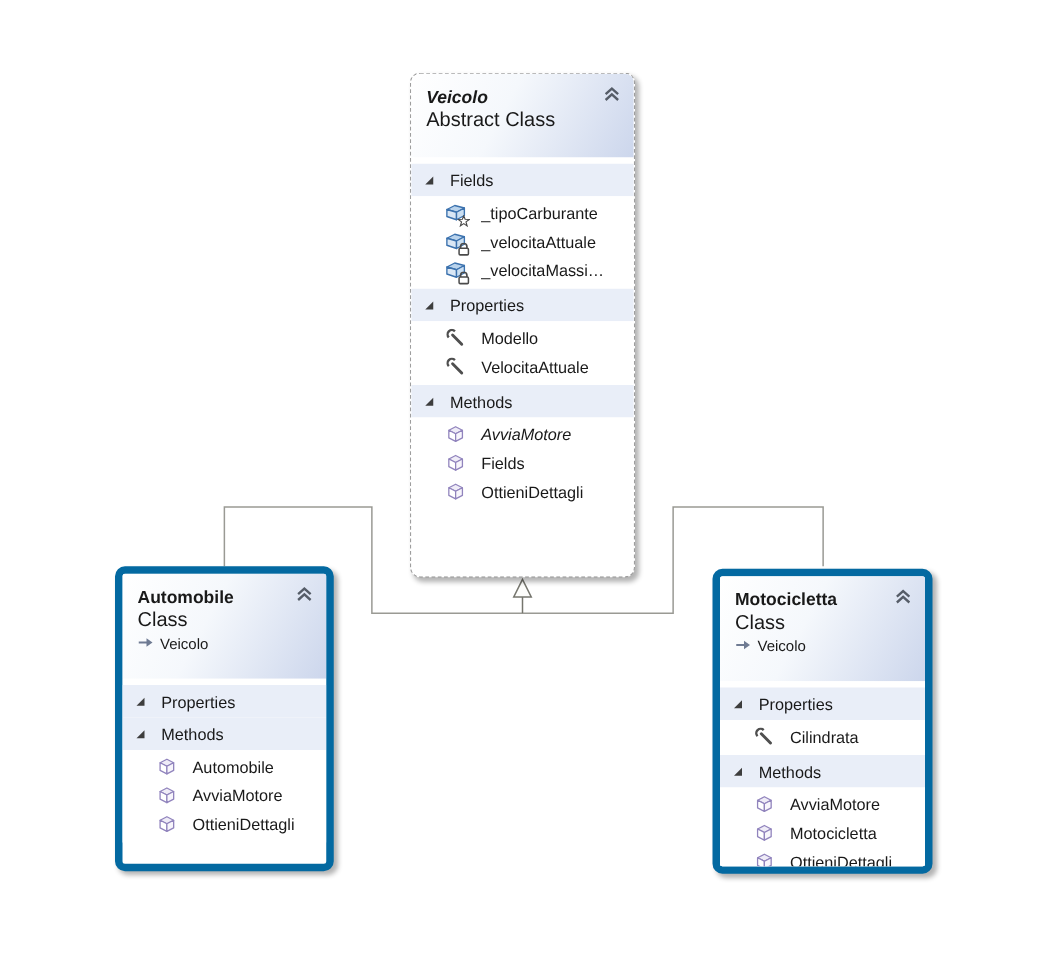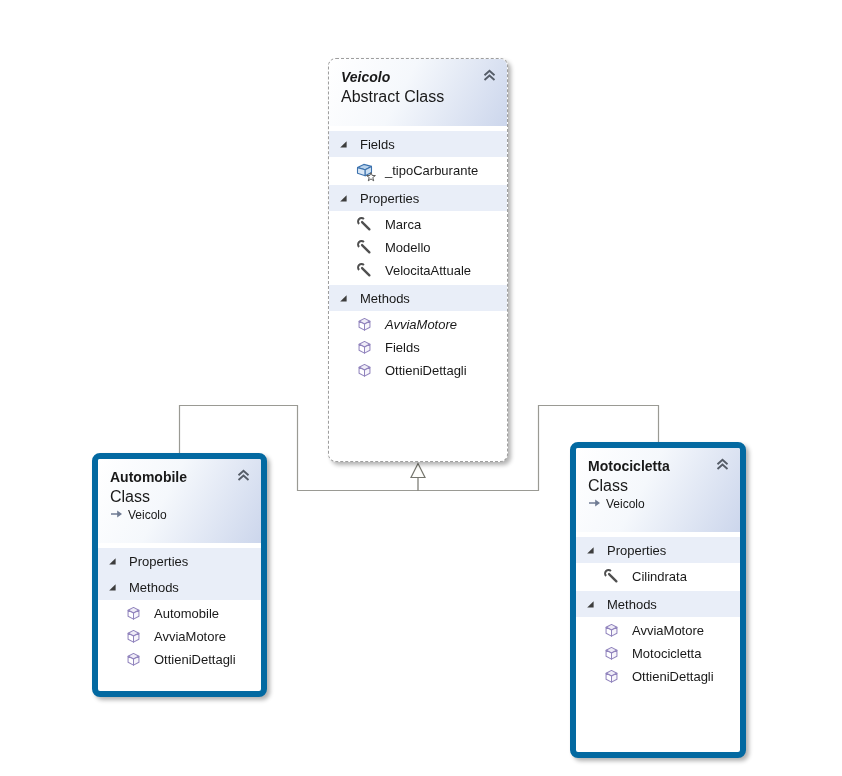--- a/index.html
+++ b/index.html
@@ -78,37 +78,60 @@
                   <polygon points="1.5,4.6 9.2,6.8 9.2,12.8 1.5,10.2" fill="#dae7f5"></polygon>
                   <polygon points="15.5,3.4 9.2,6.8 9.2,12.8 15.5,9.4" fill="#cbdff2"></polygon>
                 </g>
               </svg>
               <span class="badge"><svg width="10" height="10" viewBox="0 0 10 10">
                   <polygon points="5,0.6 6.1,3.4 9.4,3.6 6.8,5.5 7.7,8.8 5,6.9 2.3,8.8 3.2,5.5 0.6,3.6 3.9,3.4" fill="#ffffff" stroke="#4a4a4a" stroke-width="0.9"></polygon>
                 </svg></span>
             </span>
           <span class="member-name">_tipoCarburante</span>
         </div>
+        <div class="member-row">
+          <span class="member-icon">
+              <svg width="17" height="15" viewBox="0 0 17 15">
+                <g stroke="#3c72ae" stroke-width="1.1" stroke-linejoin="round">
+                  <polygon points="1.5,4.6 7.8,1.4 15.5,3.4 9.2,6.8" fill="#b9d3ec"></polygon>
+                  <polygon points="1.5,4.6 9.2,6.8 9.2,12.8 1.5,10.2" fill="#dae7f5"></polygon>
+                  <polygon points="15.5,3.4 9.2,6.8 9.2,12.8 15.5,9.4" fill="#cbdff2"></polygon>
+                </g>
+              </svg>
+              <span class="badge"><svg width="10" height="11" viewBox="0 0 9 10">
+                  <path d="M2.2 4.4 V3 a2.3 2.3 0 0 1 4.6 0 v1.4" fill="none" stroke="#4a4a4a" stroke-width="1.2"></path>
+                  <rect x="1.1" y="4.2" width="6.8" height="4.8" rx="0.8" fill="#ffffff" stroke="#4a4a4a" stroke-width="1.1"></rect>
+                </svg></span>
+            </span>
+          <span class="member-name">_velocitaAttuale</span>
+        </div>
+        <div class="member-row">
+          <span class="member-icon">
+              <svg width="17" height="15" viewBox="0 0 17 15">
+                <g stroke="#3c72ae" stroke-width="1.1" stroke-linejoin="round">
+                  <polygon points="1.5,4.6 7.8,1.4 15.5,3.4 9.2,6.8" fill="#b9d3ec"></polygon>
+                  <polygon points="1.5,4.6 9.2,6.8 9.2,12.8 1.5,10.2" fill="#dae7f5"></polygon>
+                  <polygon points="15.5,3.4 9.2,6.8 9.2,12.8 15.5,9.4" fill="#cbdff2"></polygon>
+                </g>
+              </svg>
+              <span class="badge"><svg width="10" height="11" viewBox="0 0 9 10">
+                  <path d="M2.2 4.4 V3 a2.3 2.3 0 0 1 4.6 0 v1.4" fill="none" stroke="#4a4a4a" stroke-width="1.2"></path>
+                  <rect x="1.1" y="4.2" width="6.8" height="4.8" rx="0.8" fill="#ffffff" stroke="#4a4a4a" stroke-width="1.1"></rect>
+                </svg></span>
+            </span>
+          <span class="member-name">_velocitaMassi…</span>
+        </div>
       </div>
       <div class="section-header">
         <span class="expand-icon"><svg width="9" height="9" viewBox="0 0 9 9">
               <polygon points="7.6,1.2 7.6,7.6 1.2,7.6" fill="#3d3d3d"></polygon>
             </svg></span>
         <span class="section-label">Properties</span>
       </div>
       <div class="member-list">
-        <div class="member-row">
-          <span class="member-icon">
-              <svg width="15" height="15" viewBox="0 0 16 16">
-                <path d="M7.4 2.2 A3.6 3.6 0 1 0 2.2 7.4" fill="none" stroke="#4f4f4f" stroke-width="2.1"></path>
-                <path d="M5.4 5.4 L13.2 13.2" stroke="#4f4f4f" stroke-width="2.5" stroke-linecap="round"></path>
-              </svg>
-            </span>
-          <span class="member-name">Marca</span>
-        </div>
         <div class="member-row">
           <span class="member-icon">
               <svg width="15" height="15" viewBox="0 0 16 16">
                 <path d="M7.4 2.2 A3.6 3.6 0 1 0 2.2 7.4" fill="none" stroke="#4f4f4f" stroke-width="2.1"></path>
                 <path d="M5.4 5.4 L13.2 13.2" stroke="#4f4f4f" stroke-width="2.5" stroke-linecap="round"></path>
               </svg>
             </span>
           <span class="member-name">Modello</span>
         </div>
         <div class="member-row">
@@ -233,21 +256,21 @@
                   <polygon points="13.8,4.5 8,7.5 8,14 13.8,11" fill="#f7f5fb"></polygon>
                 </g>
               </svg>
             </span>
           <span class="member-name">OttieniDettagli</span>
         </div>
       </div>
     </div>
   </div>
 
-  <div class="class-box" style="left:570px;top:442px;width:176px;height:316px;">
+  <div class="class-box" style="left:570px;top:455px;width:176px;height:244px;">
     <div class="box-header hdr-derived">
       <div class="title-row">
         <span class="class-title">Motocicletta</span>
         <span class="collapse-btn"><svg width="15" height="13" viewBox="0 0 15 13">
               <path d="M2.5 6.3 L7.5 1.8 L12.5 6.3" fill="none" stroke="#565d68" stroke-width="1.9"></path>
               <path d="M2.5 11 L7.5 6.5 L12.5 11" fill="none" stroke="#565d68" stroke-width="1.9"></path>
             </svg></span>
       </div>
       <div class="class-kind">Class</div>
       <div class="base-row">

